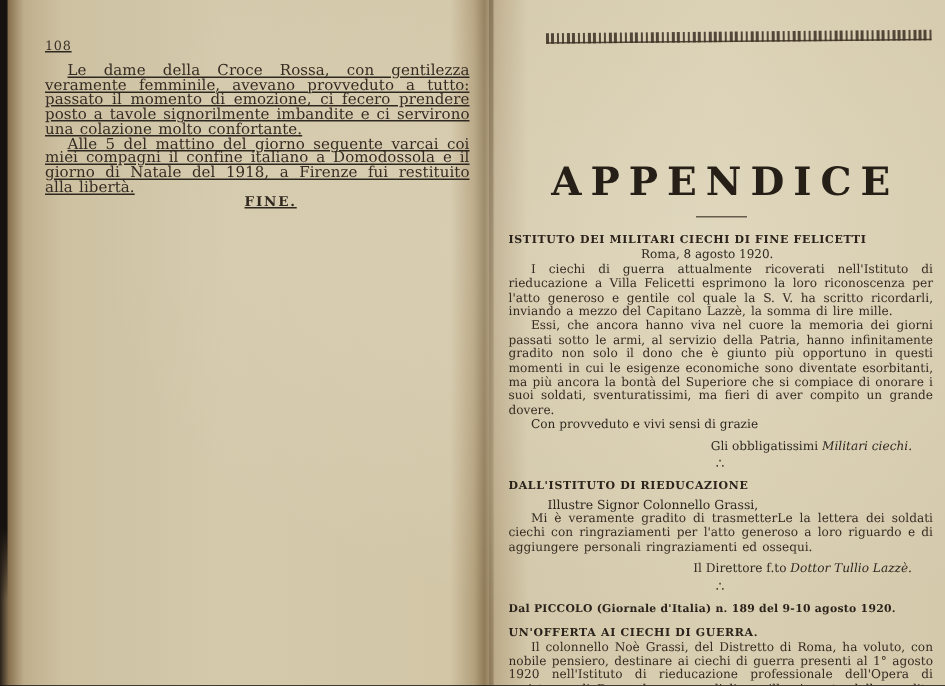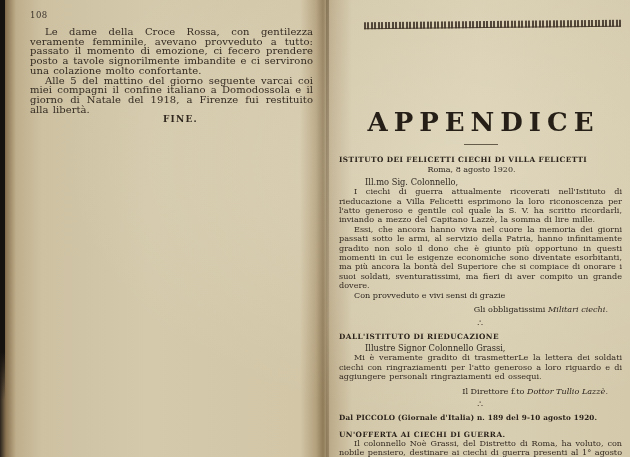--- a/index.html
+++ b/index.html
@@ -13,21 +13,21 @@
         #2a231c 0px, #8a7351 6px, #bfae8b 16px, #cdc1a2 42px,
         #d4c9ab 150px, #d2c6a7 300px, #b3a07c 316px, #8f7b58 323px,
         #bcab8a 330px, #d3c8aa 352px, #d8ceb1 480px, #d4c9ab 630px);
   }
   .edge-strip{position:absolute;left:0;top:0;width:5px;height:400px;
     background:linear-gradient(180deg,#16120f 0%,#16120f 88%,rgba(22,18,15,0) 100%);}
   .crease{position:absolute;left:326px;top:0;bottom:0;width:3px;
     background:linear-gradient(180deg,rgba(84,64,40,.38),rgba(84,64,40,.12) 70%,rgba(84,64,40,.30));}
 
   
-  .left-page{position:absolute;left:30px;top:10px;width:283px;}
+  .left-page{position:absolute;left:30px;top:26px;width:283px;text-decoration:underline;}
   .pagenum{font-size:8.5px;letter-spacing:.5px;color:#3a322a;}
   .body-text{font-size:10px;line-height:9.7px;text-align:justify;
     color:#342b22;letter-spacing:.05px;word-spacing:1px;}
   .left-page .body-text{margin-top:7px;}
   .para{text-indent:15px;margin:0;}
   .fine{padding-left:133px;font-size:9px;font-weight:bold;
     letter-spacing:1.2px;color:#30281f;}
 
   
   .right-page{position:absolute;left:339px;top:0;width:283px;}
@@ -70,23 +70,22 @@
   <div class="right-page">
     <div class="ornament"></div>
 
     <div class="title-wrap">
       <div class="title">APPENDICE</div>
       <div class="title-rule"></div>
     </div>
 
     <div class="rp-body">
 
-      <p class="sec-heading">ISTITUTO DEI FELICETTI CIECHI DI VILLA FELICETTI</p>
+      <p class="sec-heading">ISTITUTO DEI MILITARI CIECHI DI FINE FELICETTI</p>
       <div class="dateline">Roma, 8 agosto 1920.</div>
-      <div class="salutation">Ill.mo Sig. Colonnello,</div>
       <p class="para">I ciechi di guerra attualmente ricoverati nell'Istituto di rieducazione a Villa Felicetti esprimono la loro riconoscenza per l'atto generoso e gentile col quale la S. V. ha scritto ricordarli, inviando a mezzo del Capitano Lazzè, la somma di lire mille.</p>
       <p class="para">Essi, che ancora hanno viva nel cuore la memoria dei giorni passati sotto le armi, al servizio della Patria, hanno infinitamente gradito non solo il dono che è giunto più opportuno in questi momenti in cui le esigenze economiche sono diventate esorbitanti, ma più ancora la bontà del Superiore che si compiace di onorare i suoi soldati, sventuratissimi, ma fieri di aver compito un grande dovere.</p>
       <p class="closing">Con provveduto e vivi sensi di grazie</p>
       <div class="sig-line"><span>Gli obbligatissimi </span><span class="ital">Militari ciechi.</span></div>
 
       <div class="asterism">∴</div>
 
       <p class="sec-heading">DALL'ISTITUTO DI RIEDUCAZIONE</p>
       <div class="salutation">Illustre Signor Colonnello Grassi,</div>
       <p class="para">Mi è veramente gradito di trasmetterLe la lettera dei soldati ciechi con ringraziamenti per l'atto generoso a loro riguardo e di aggiungere personali ringraziamenti ed ossequi.</p>

